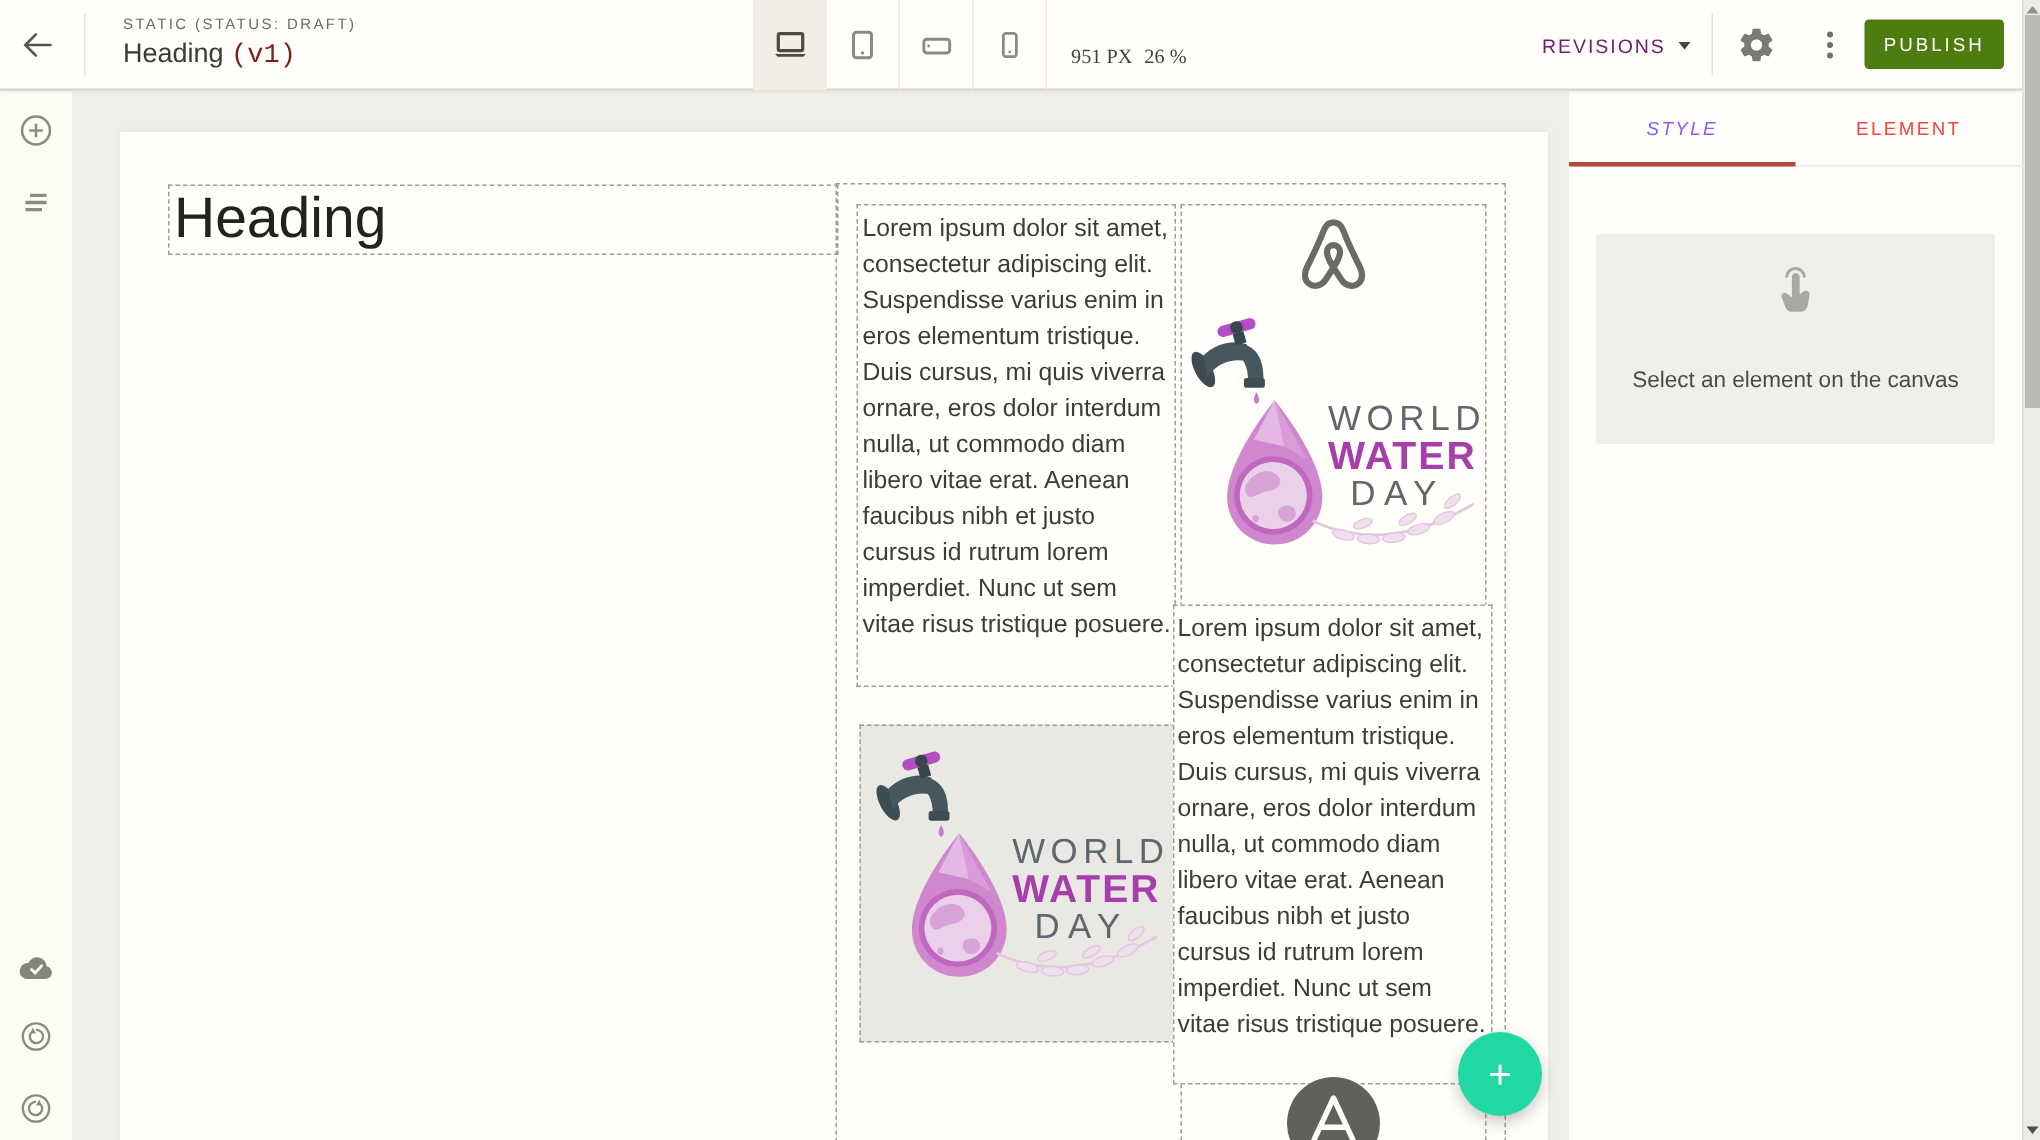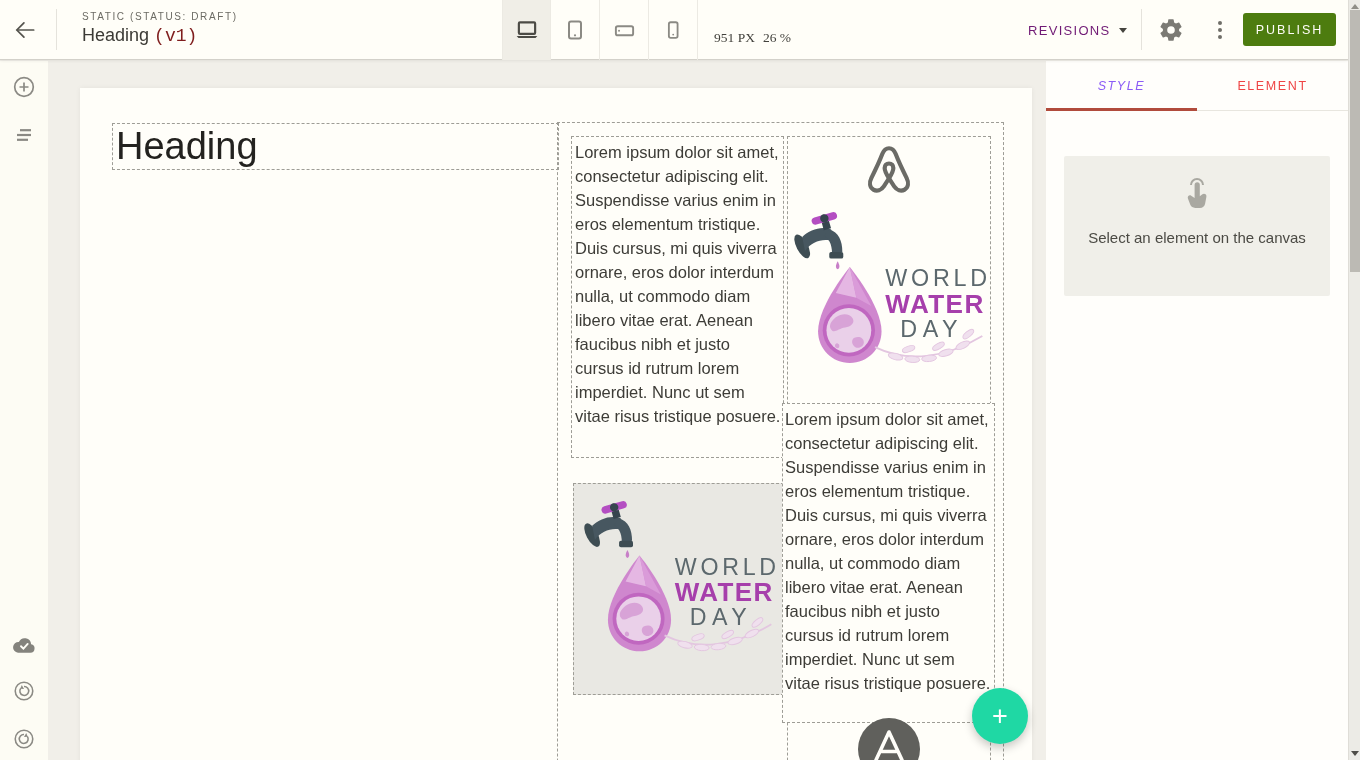--- a/index.html
+++ b/index.html
@@ -69,21 +69,21 @@
     border:none; cursor:pointer; box-shadow:0 4px 10px rgba(0,0,0,.22); z-index:30; font-family:inherit; }
 
   
   .panel { position:absolute; left:1046px; top:61px; right:12px; bottom:0; background:#fffefb; z-index:5; }
   .panel-tabs { display:flex; height:50px; border-bottom:1px solid #e8e6df; position:relative; }
   .panel-tab { flex:1; display:flex; align-items:center; justify-content:center; font-size:12.5px; letter-spacing:1.6px;
     color:#ef4444; cursor:pointer; background:none; border:none; font-family:inherit; }
   .panel-tab.active { color:#8b5cf6;font-style:italic; }
   .tab-underline { position:absolute; left:0; bottom:-1px; width:151px; height:3px; background:#b14b3c; }
   .empty-box { margin:45px 18px 0; height:140px; background:#f0efe9; border-radius:2px;
-    display:flex; flex-direction:column; align-items:center; padding-top:19px; }
+    display:flex; flex-direction:column; align-items:center; padding-top:19px;gap:16px; }
   .empty-msg { margin-top:13px; font-size:15px; line-height:28px; color:#4b4a44; text-align:center; }
 
   
   .vscroll { position:absolute; right:0; top:0; width:12px; height:760px; background:#ecebe6; border-left:1px solid #dfdDD7; z-index:40; }
   .vs-up { position:absolute; top:4px; left:2px; width:0; height:0; border-left:4px solid transparent; border-right:4px solid transparent; border-bottom:5px solid #8f8e87; }
   .vs-down { position:absolute; bottom:4px; left:2px; width:0; height:0; border-left:4px solid transparent; border-right:4px solid transparent; border-top:5px solid #4e4d48; }
   .vs-thumb { position:absolute; top:10px; left:1px; width:10px; height:262px; background:#bcbab4; cursor:pointer; }
 </style>
 </head>
 <body>

